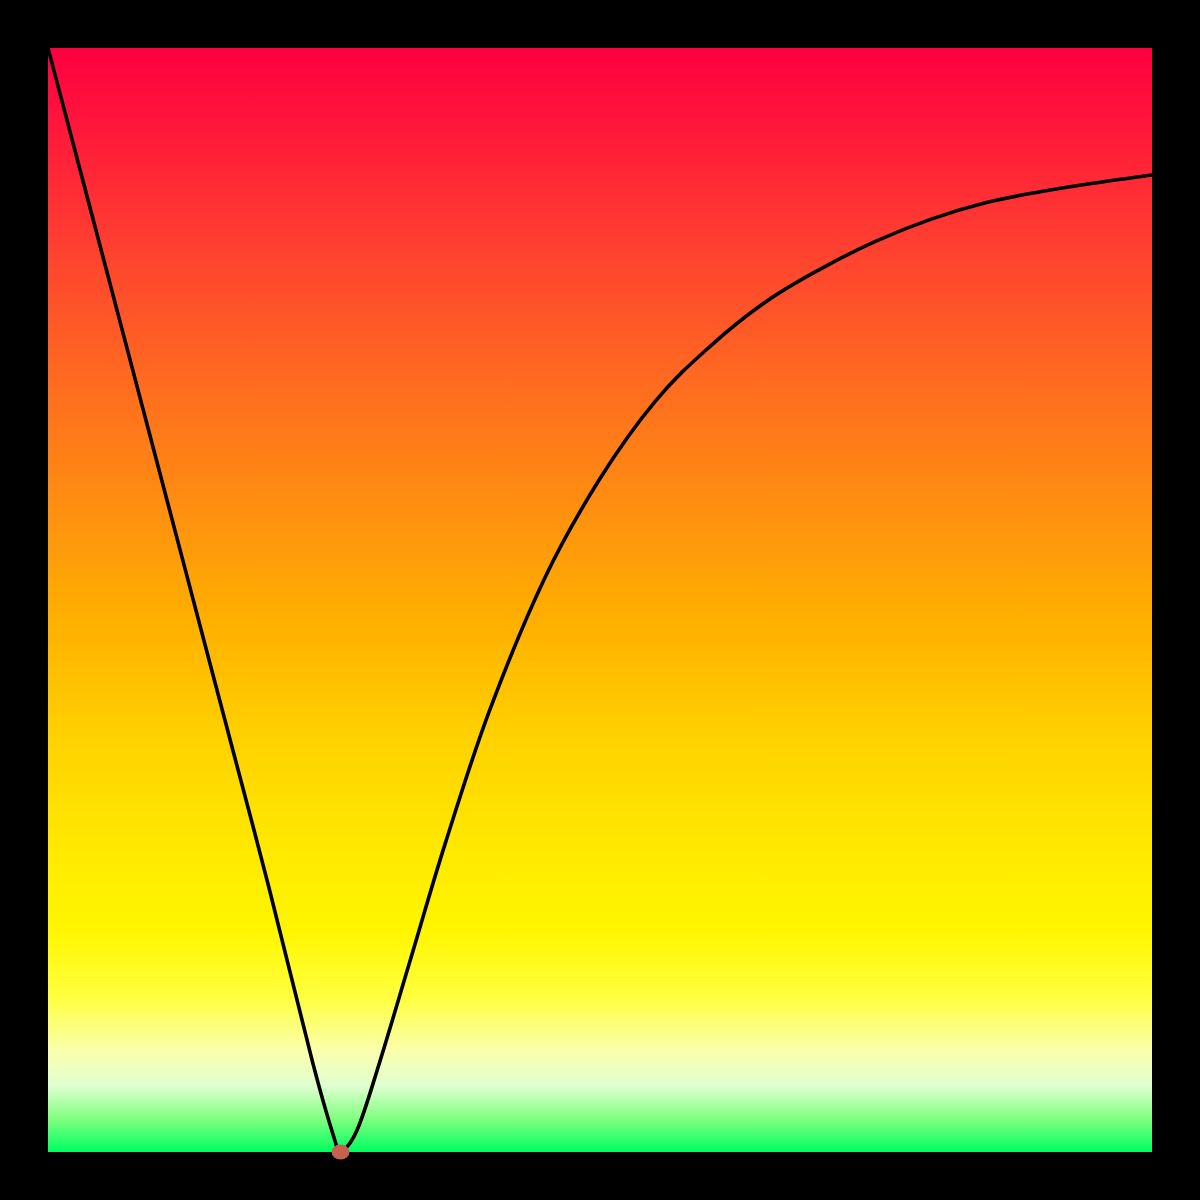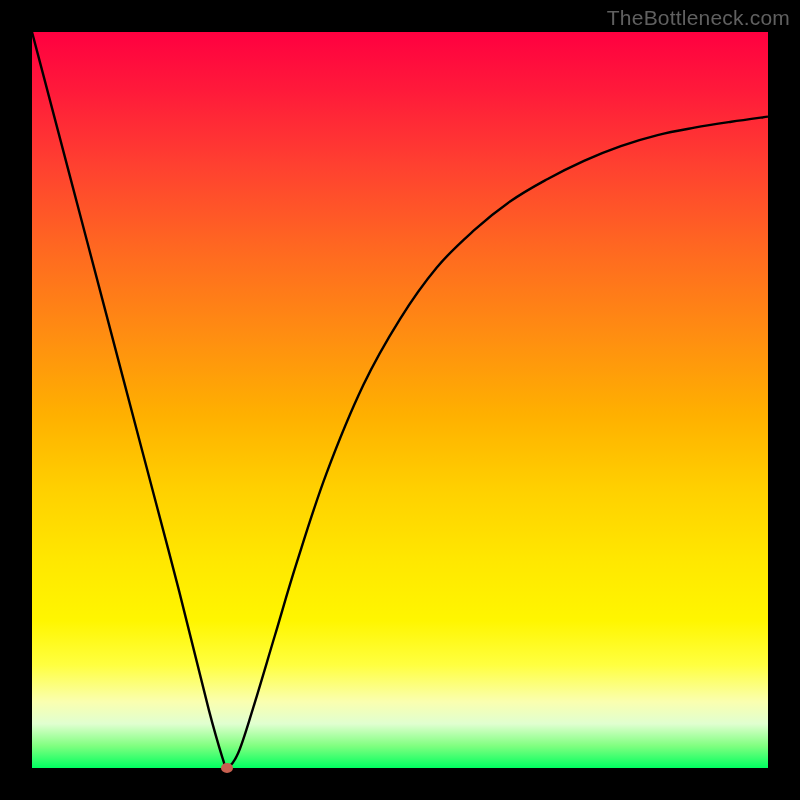--- a/index.html
+++ b/index.html
@@ -66,15 +66,14 @@
   <div class="plot-area">
 
     <svg class="curve-svg" viewBox="0 0 736 736" preserveAspectRatio="none">
       <path fill="none" stroke="#000" stroke-width="2.4" stroke-linejoin="round" d="M 0 0 C 6.6240000000000006 25.171199999999985, 23.552000000000003 89.49759999999992, 36.800000000000004 139.83999999999992 C 50.048 190.18239999999992, 60.35200000000001 229.3376, 73.60000000000001 279.68 C 86.84800000000001 330.0224, 97.15199999999999 369.1776, 110.39999999999999 419.52 C 123.648 469.8624, 135.2768 512.992, 147.20000000000002 559.36 C 159.12320000000003 605.7280000000001, 168.69119999999998 646.6496, 176.64 677.12 C 184.5888 707.5904, 188.048 718.0416, 191.36 728.64 C 194.67200000000003 739.2384, 192.39040000000003 737.3248, 195.04000000000002 736 C 197.6896 734.6752, 201.44320000000002 731.8783999999999, 206.08 721.28 C 210.7168 710.6816, 214.176 698.3168000000001, 220.79999999999998 677.12 C 227.42399999999998 655.9232, 234.93120000000002 630.016, 242.88000000000002 603.52 C 250.82880000000003 577.024, 255.6864 559.0655999999999, 264.96 529.92 C 274.23359999999997 500.77439999999996, 282.4768 473.3952, 294.40000000000003 441.59999999999997 C 306.32320000000004 409.80479999999994, 317.952 381.10079999999994, 331.2 353.28 C 344.448 325.4592, 354.752 308.2368, 368 287.04 C 381.248 265.8432, 391.552 251.4176, 404.8 235.51999999999998 C 418.048 219.62239999999997, 428.352 210.64320000000004, 441.59999999999997 198.72000000000003 C 454.84799999999996 186.79680000000002, 465.15200000000004 178.5536, 478.40000000000003 169.27999999999997 C 491.648 160.00639999999996, 501.95199999999994 154.48639999999992, 515.1999999999999 147.19999999999993 C 528.448 139.91359999999995, 538.752 134.76160000000004, 552 128.80000000000007 C 565.248 122.83840000000009, 575.552 118.71680000000006, 588.8000000000001 114.08000000000004 C 602.0480000000001 109.44320000000002, 612.3520000000001 106.35199999999998, 625.6 103.03999999999996 C 638.848 99.72799999999995, 649.152 98.06463999999994, 662.4 95.67999999999995 C 675.6479999999999 93.29535999999996, 685.9519999999999 91.77920000000002, 699.1999999999999 89.79200000000003 C 712.448 87.80480000000004, 729.376 85.56736, 736 84.63999999999999" id="curvePath"></path>
     </svg>
 
     <div class="marker" id="minMarker" style="left: 195.04px; top: 736px; background: rgb(200, 96, 80);"></div>
 
   </div>
 
-  <div class="watermark">TheBottleneck.com</div>
 
 </div>
 
 </body></html>

